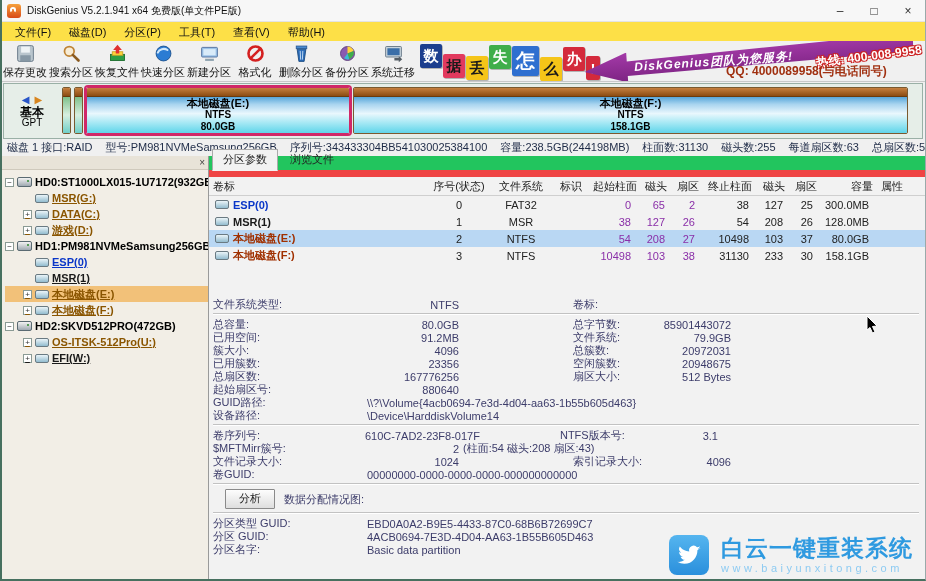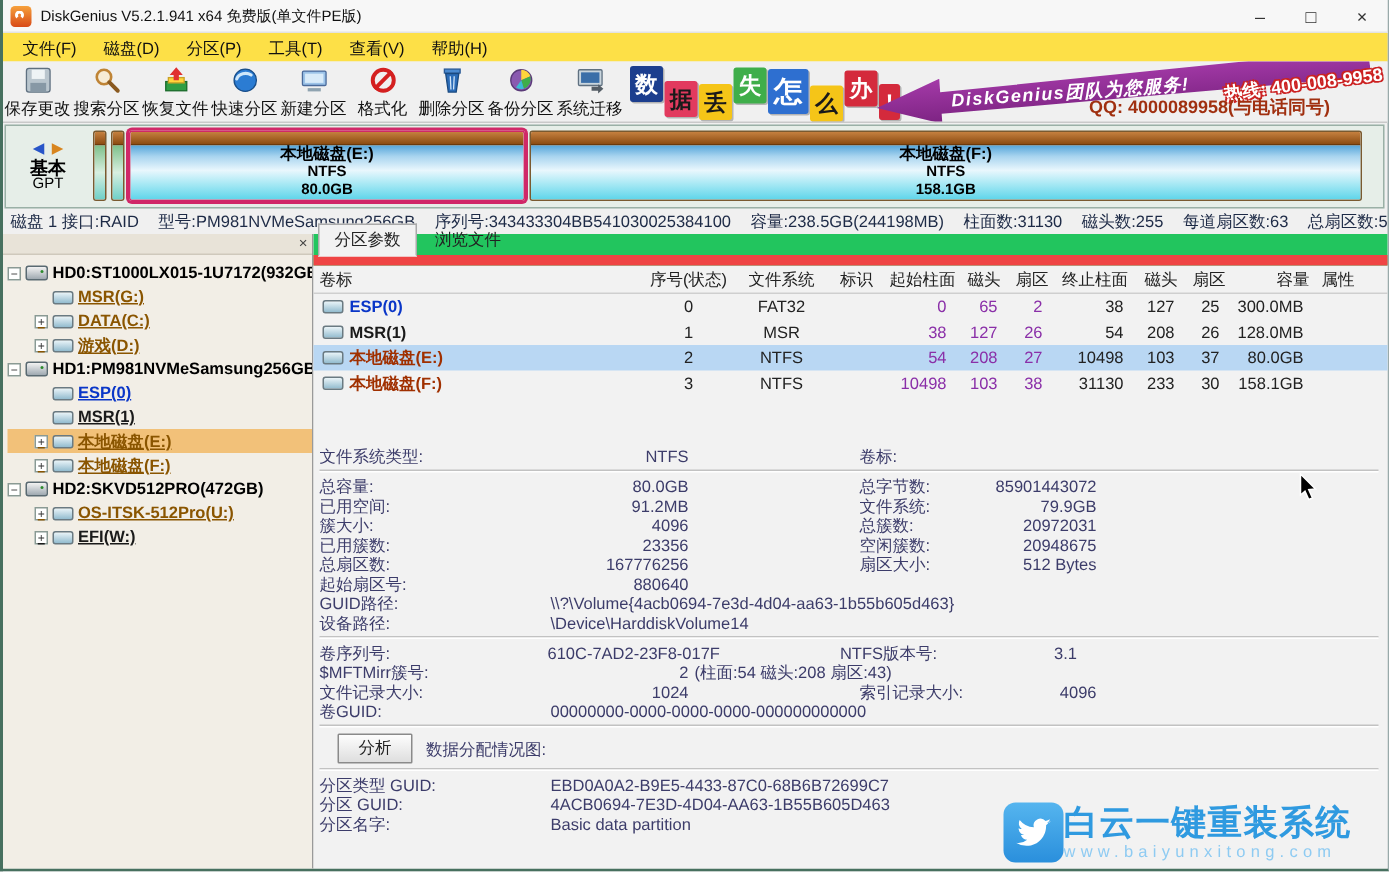--- a/index.html
+++ b/index.html
@@ -110,21 +110,21 @@
   .dv2 { width: 76px; flex: none; text-align: right; }
   .dext { margin-left: 4px; }
   .dfull { margin-left: 22px; }
   .analyzerow { display: flex; align-items: center; gap: 9px; height: 22px; margin: 2px 12px; }
   .btn { padding: 1px 13px 2px; border: 1px solid #8a8a8a; background: linear-gradient(#fdfdfd,#dedede); color: #222; font-size: 11px; border-radius: 1px; }
 
   
   .statusbar { height: 20px; border-top: 1px solid #cdcdcd; background: #f0f0f0; display: flex; align-items: center; padding-left: 6px; color: #333; flex: none; }
 
   
-  .watermark { position: absolute; right: 4px; bottom: 1px; width: 252px; height: 46px; display: flex; align-items: center; gap: 0; z-index: 6; }
+  .watermark { position: absolute; right: 4px; bottom: 1px; width: 252px; height: 46px; display: flex; align-items: center; gap: 12px; z-index: 6; }
   .wicon { width: 40px; height: 40px; border-radius: 8px; background: linear-gradient(#55b5ef,#2a8fdc); display: flex; align-items: center; justify-content: center; flex: none; }
   .wicon svg { width: 28px; height: 28px; }
   .wtext { display: flex; flex-direction: column; line-height: 1; }
   .wtitle { font-size: 23px; font-weight: bold; color: #2f9ae0; letter-spacing: 1px; white-space: nowrap; }
   .wurl { font-size: 11px; color: #8ecbf2; letter-spacing: 3.5px; margin-top: 3px; white-space: nowrap; }
 
   .cursor { position: absolute; left: 864px; top: 315px; z-index: 9; }
 </style>
 </head>
 <body>

